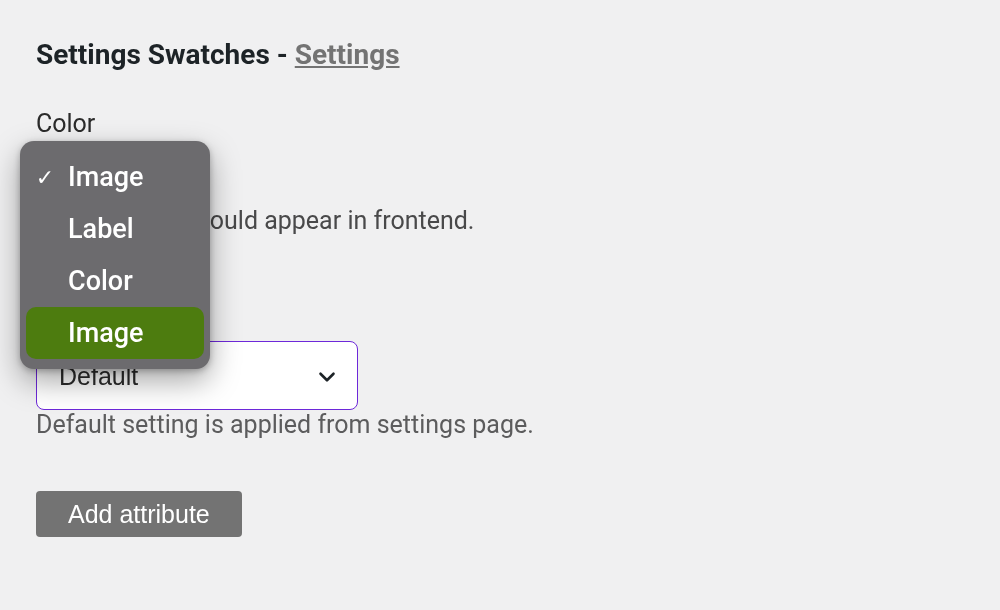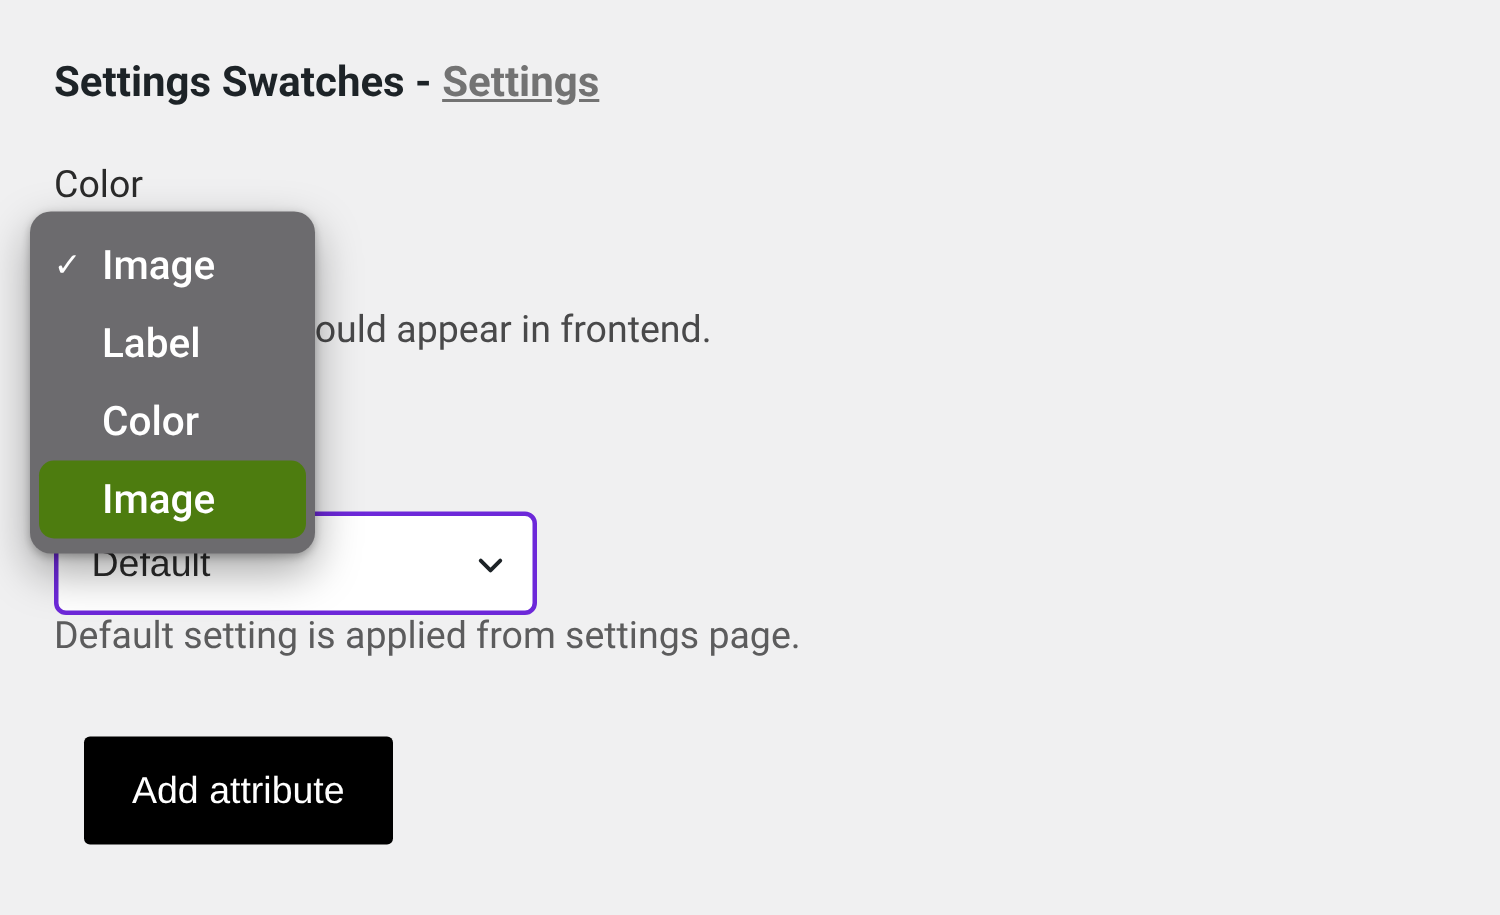--- a/index.html
+++ b/index.html
@@ -37,21 +37,21 @@
       margin-top: 106px;
       position: relative;
     }
     .native-select {
       width: 322px;
       height: 69px;
       padding: 0 50px 0 22px;
       font-size: 25px;
       color: #2b2b2b;
       background: #ffffff;
-      border: 3px solid #6d28d9;
+      border: 1px solid #6d28d9;
       border-radius: 8px;
       appearance: none;
       -webkit-appearance: none;
       outline: none;
     }
     .select-caret {
       position: absolute;
       left: 278px;
       top: 23px;
       pointer-events: none;
@@ -61,30 +61,29 @@
     .help-text-2 {
       font-size: 25px;
       color: #5c5c5d;
     }
 
     .add-btn {
       margin-top: 52px;
       display: inline-flex;
       align-items: center;
       justify-content: center;
-      height: 72px;
+      height: 46px;
       padding: 0 32px;
-      background: #000000;
+      background: #737373;
       color: #ffffff;
       border: none;
       border-radius: 4px;
       font-size: 25px;
       font-weight: 500;
       cursor: pointer;
-      margin-left: 20px;
     }
 
     
     .popup {
       position: absolute;
       top: 141px;
       left: 20px;
       width: 190px;
       background: #6c6b6e;
       border-radius: 14px;

